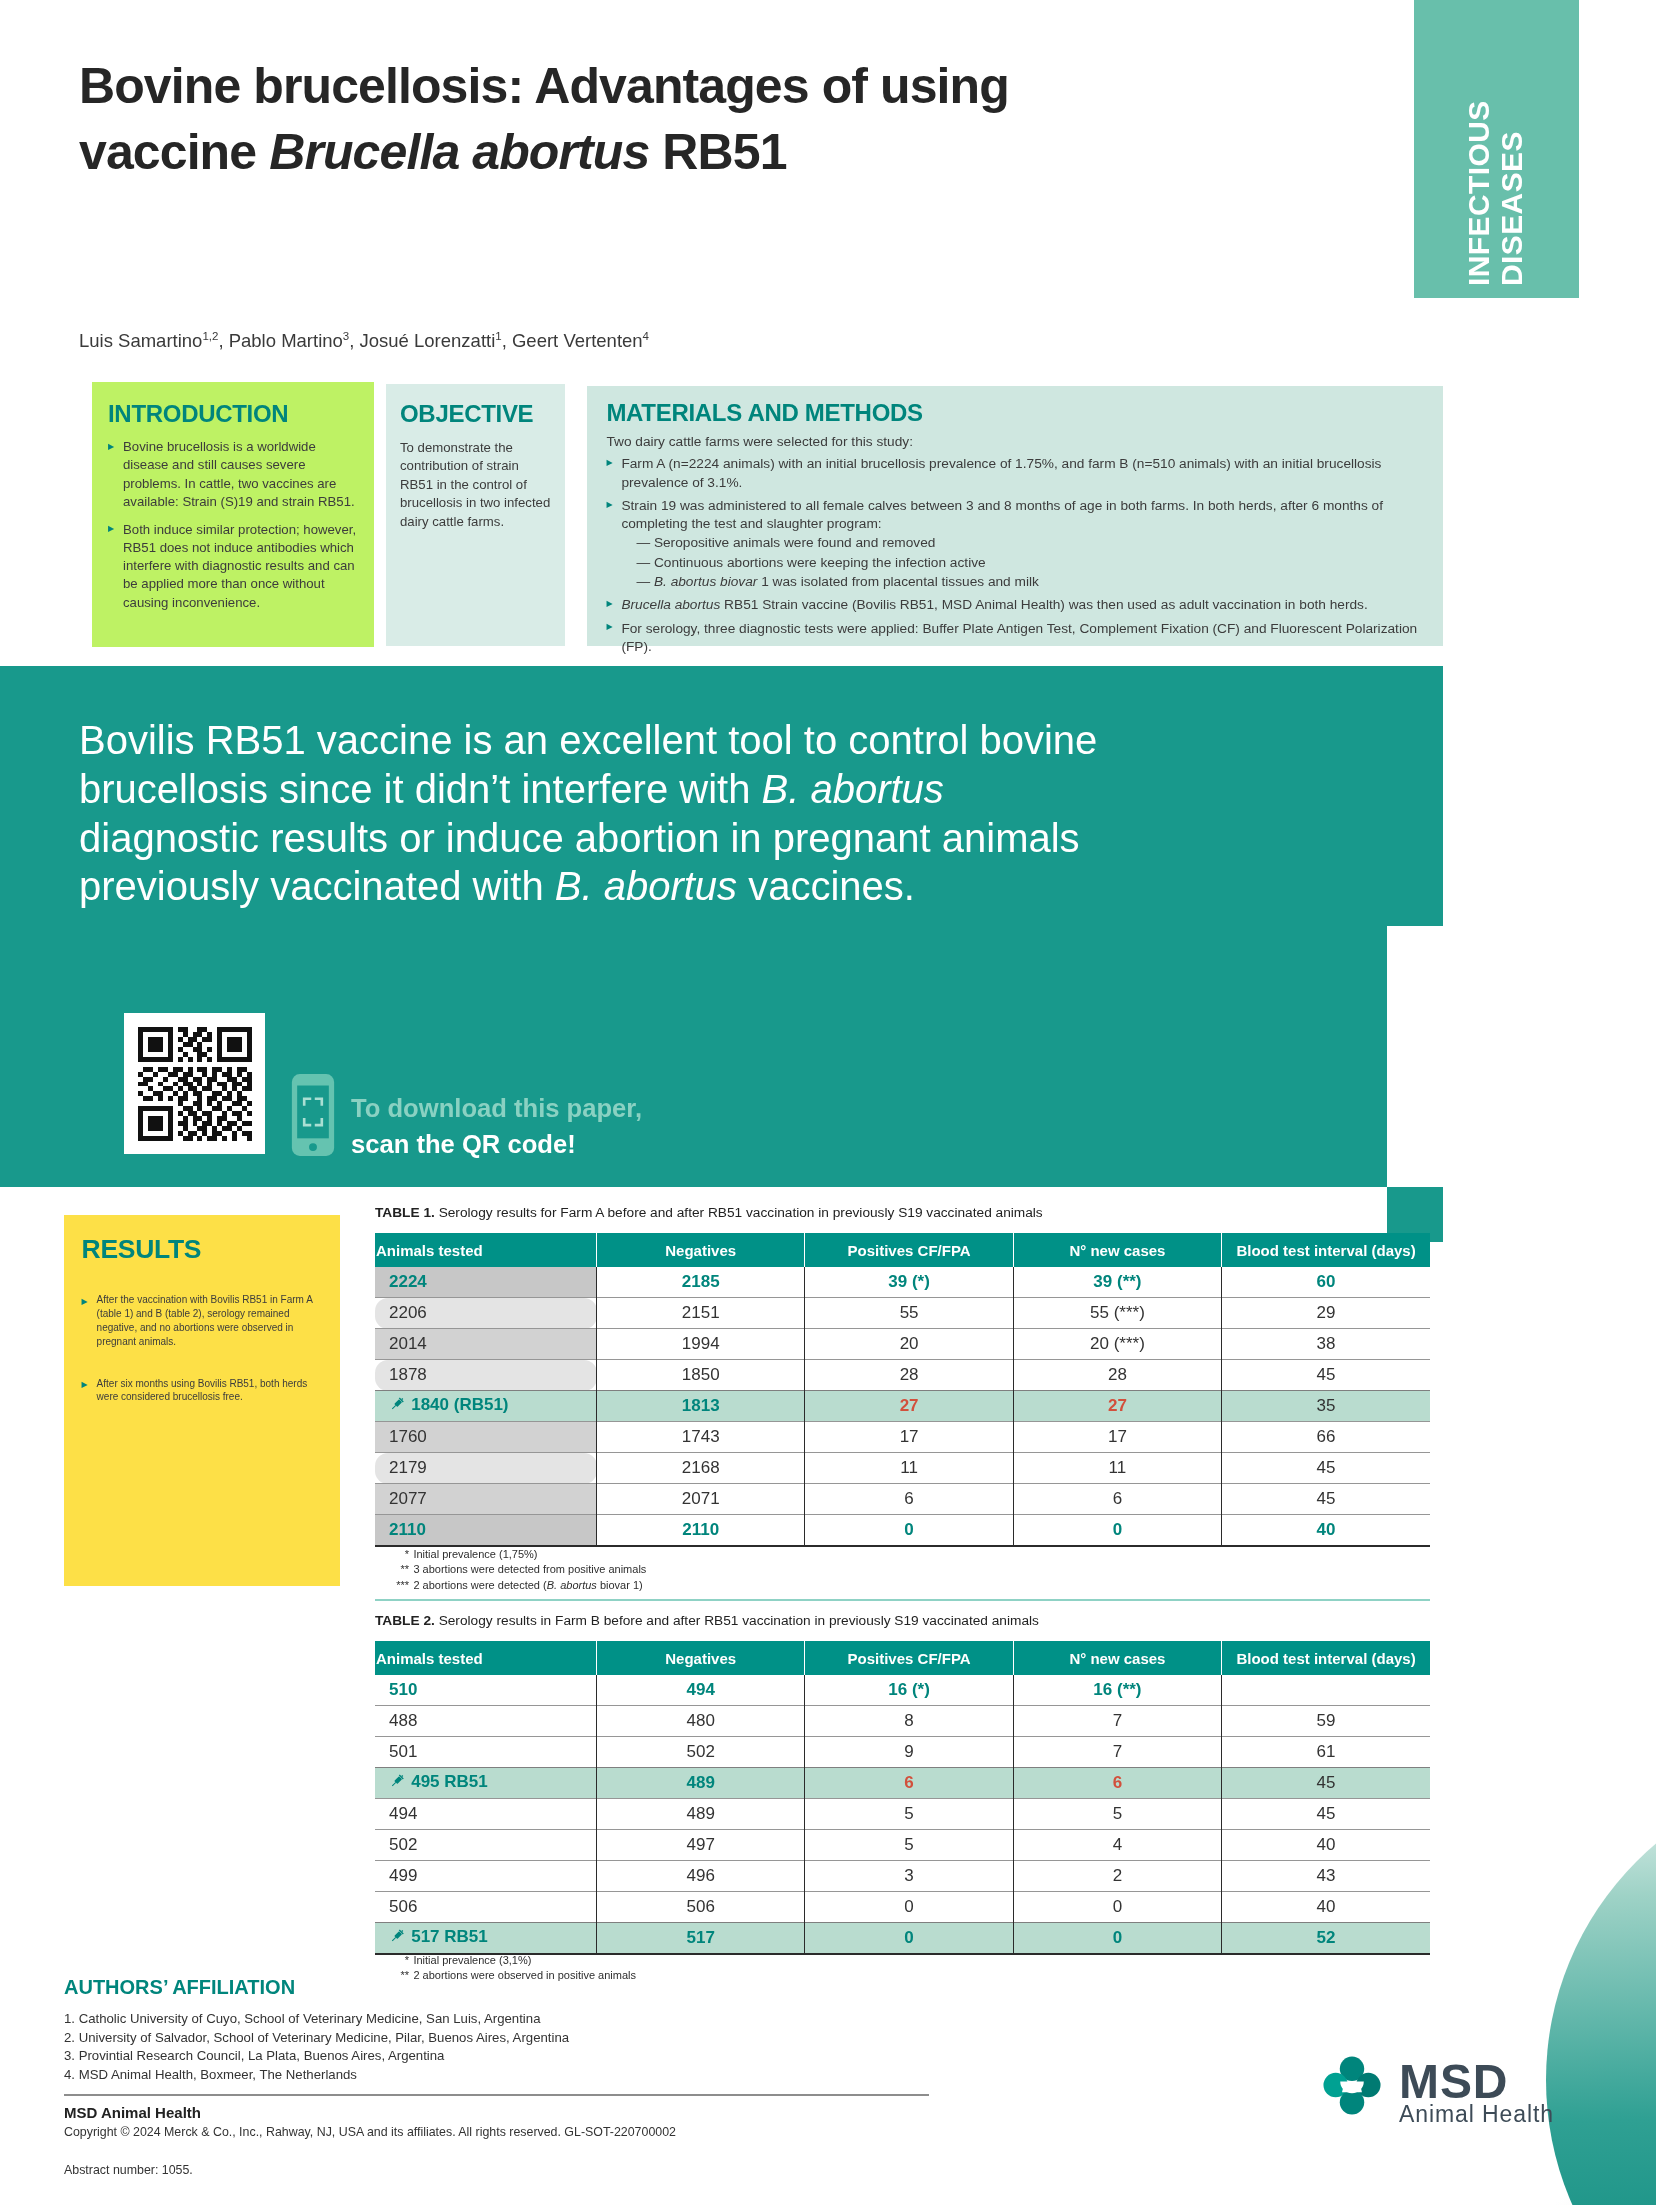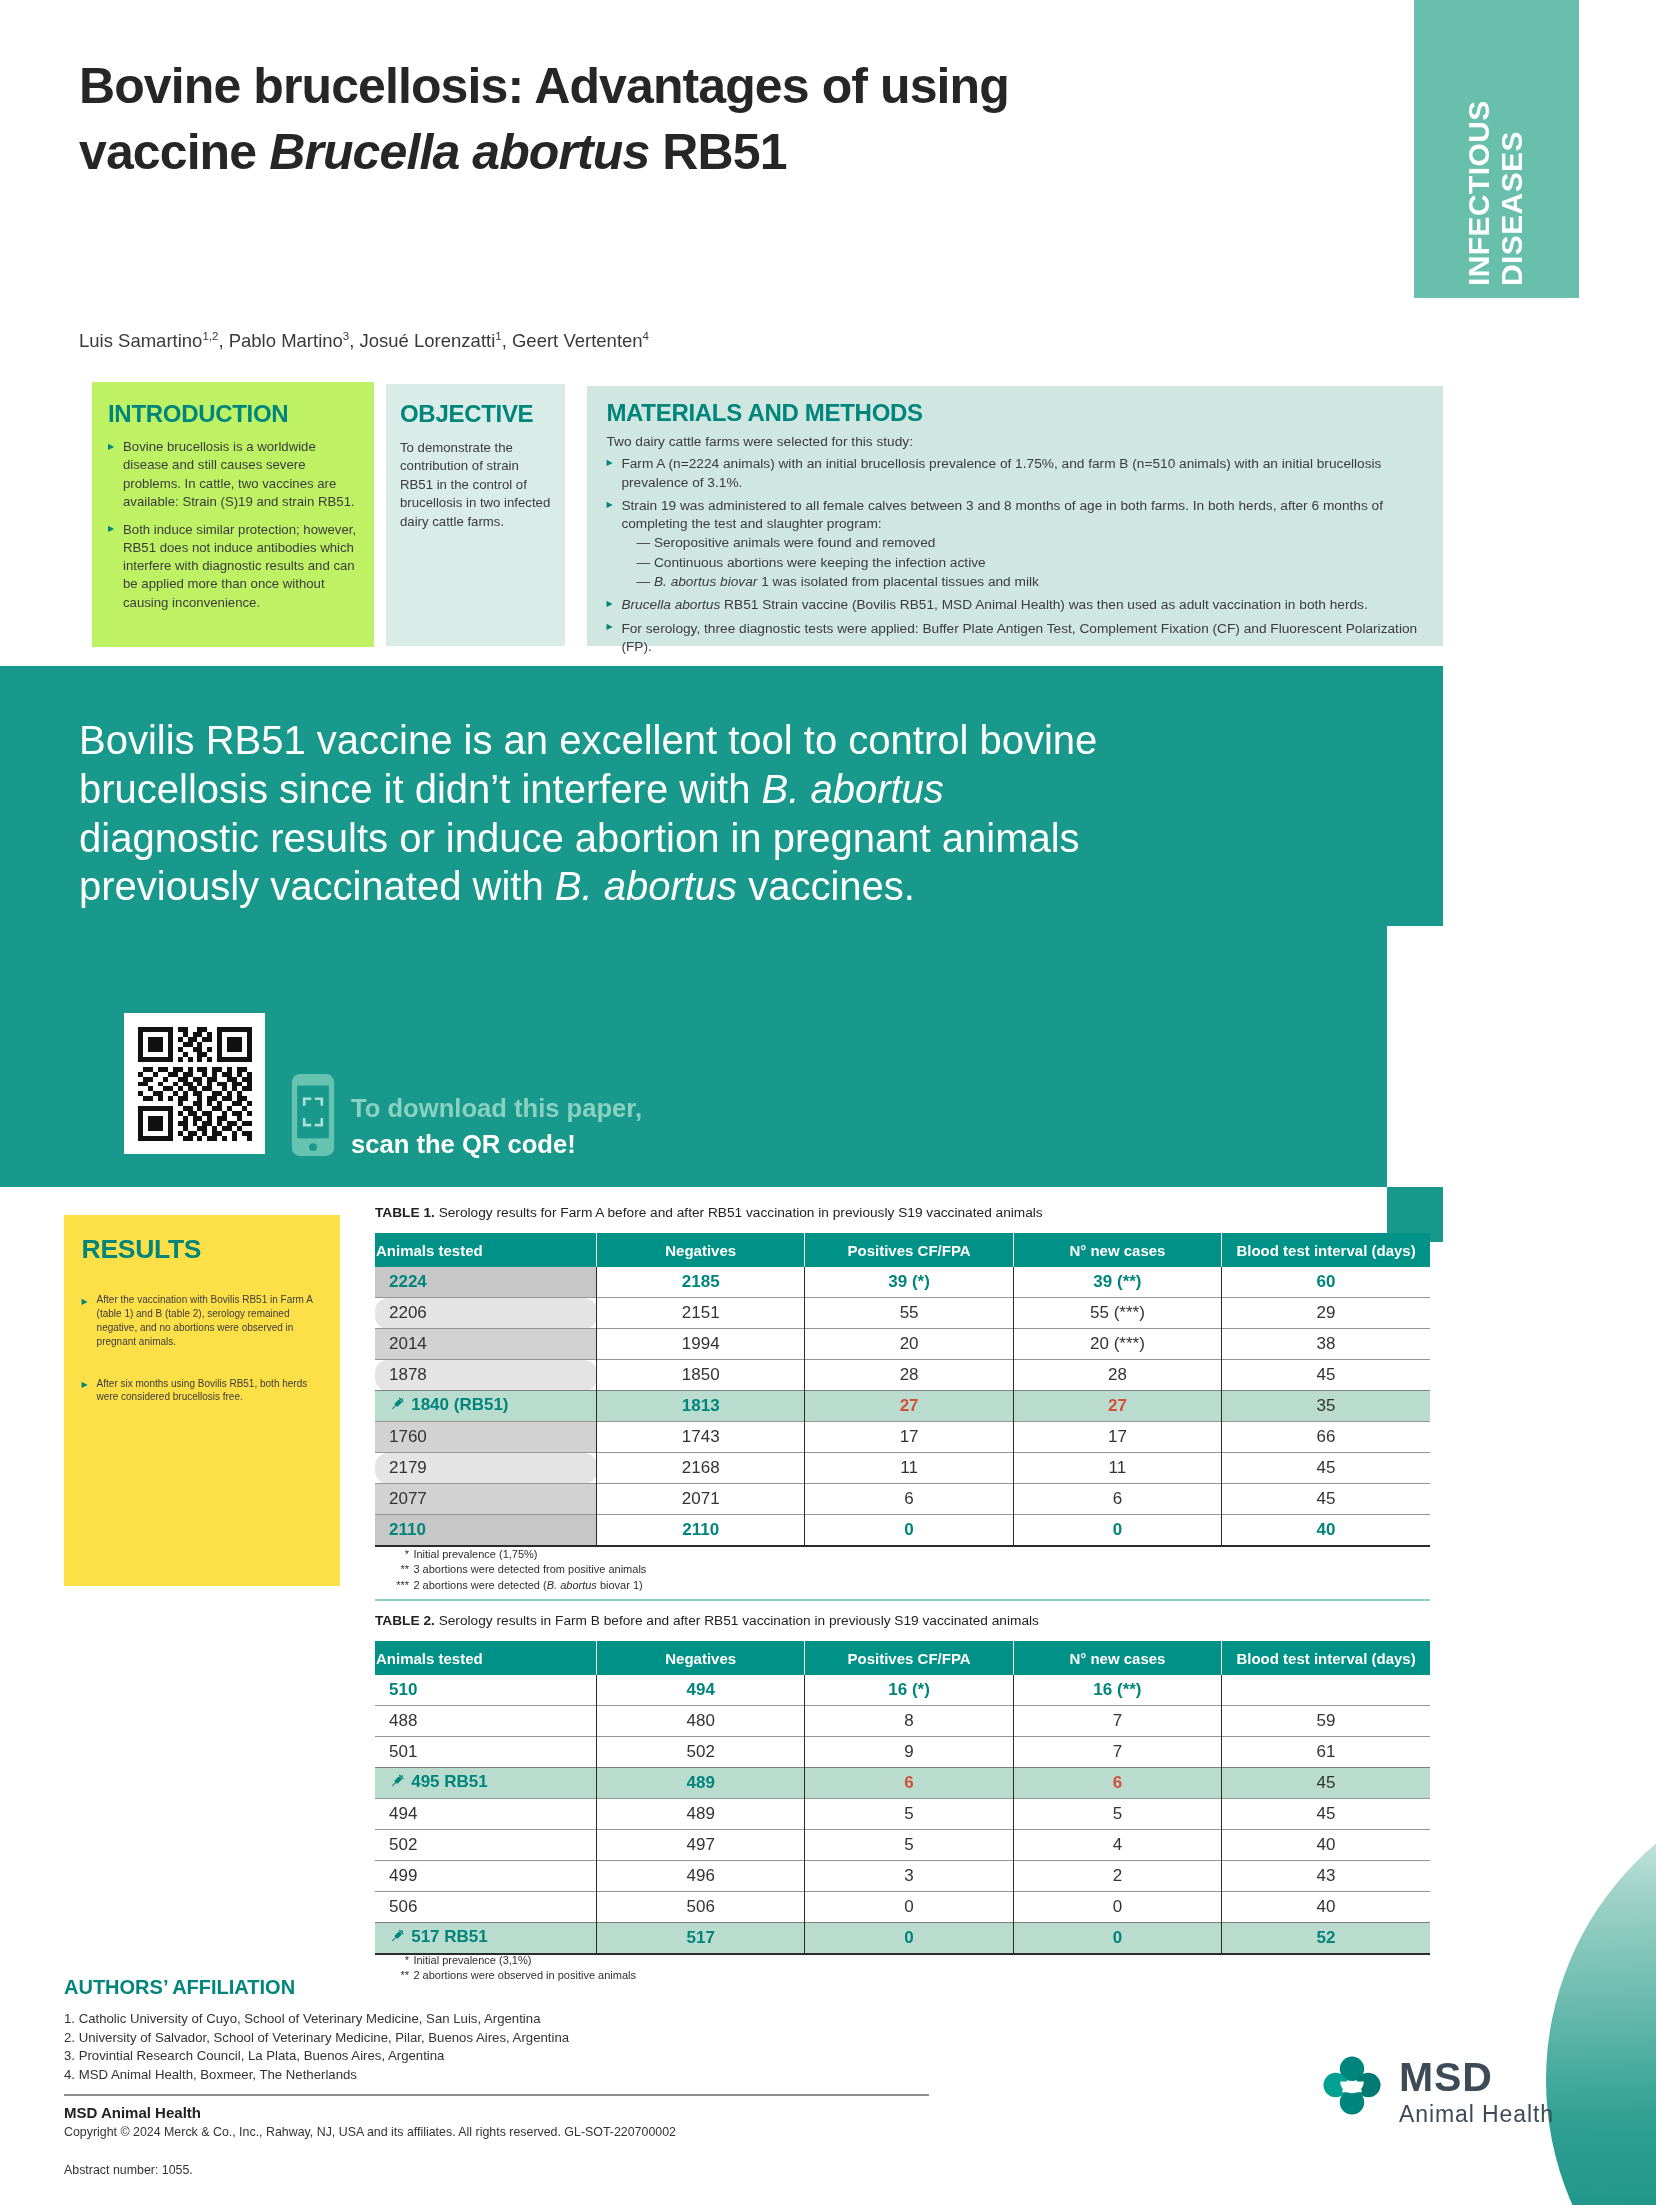--- a/index.html
+++ b/index.html
@@ -80,21 +80,21 @@
 
   .aff-h{position:absolute;left:64px;top:1976px;font-size:20px;font-weight:700;color:#00857C;}
   .aff{position:absolute;left:64px;top:2010px;font-size:13.2px;line-height:1.42;color:#333;}
   .f-line{position:absolute;left:64px;top:2094px;width:865px;height:1.8px;background:#8d8d8d;}
   .f-brand{position:absolute;left:64px;top:2104px;font-size:15px;font-weight:700;color:#222;}
   .f-copy{position:absolute;left:64px;top:2125px;font-size:12.4px;color:#333;}
   .f-abs{position:absolute;left:64px;top:2163px;font-size:12.4px;color:#333;}
 
   .logo{position:absolute;left:1323px;top:2054px;width:291px;height:97px;}
   .logo-flower{position:absolute;left:0;top:1.8px;}
-  .logo-msd{position:absolute;left:76px;top:0;font-size:41px;font-weight:700;color:#3d4b57;letter-spacing:0.9px;}
+  .logo-msd{position:absolute;left:76px;top:0;font-size:48px;font-weight:700;color:#3d4b57;letter-spacing:0.9px;}
   .logo-sub{position:absolute;left:76px;top:47px;font-size:23px;color:#3d4b57;letter-spacing:0.9px;}
 </style>
 </head>
 <body>
 
 <div class="page">
 
   <div class="sph-gray"></div>
   <div class="sph-teal"></div>
 

